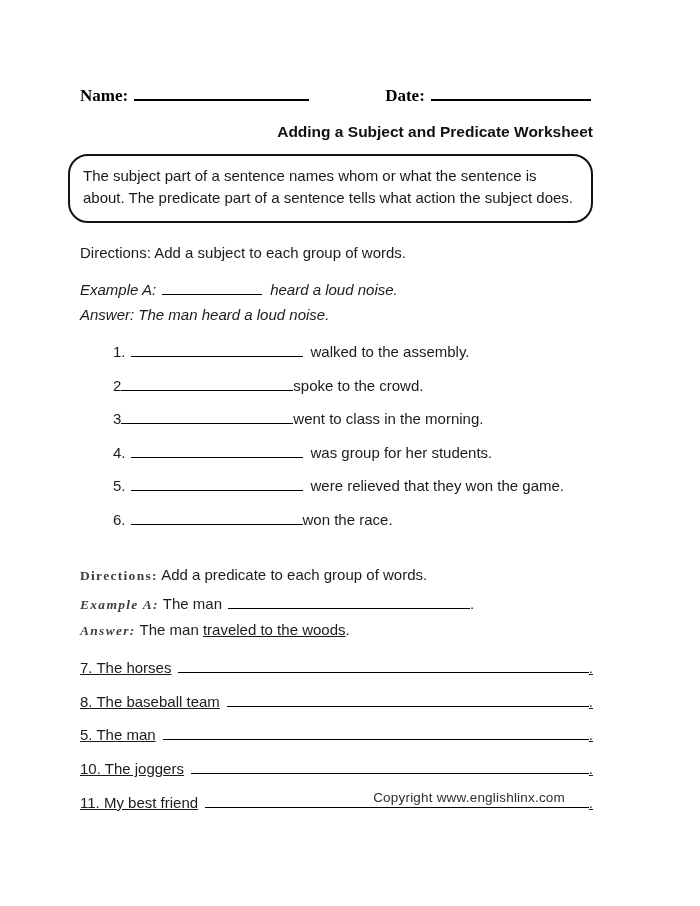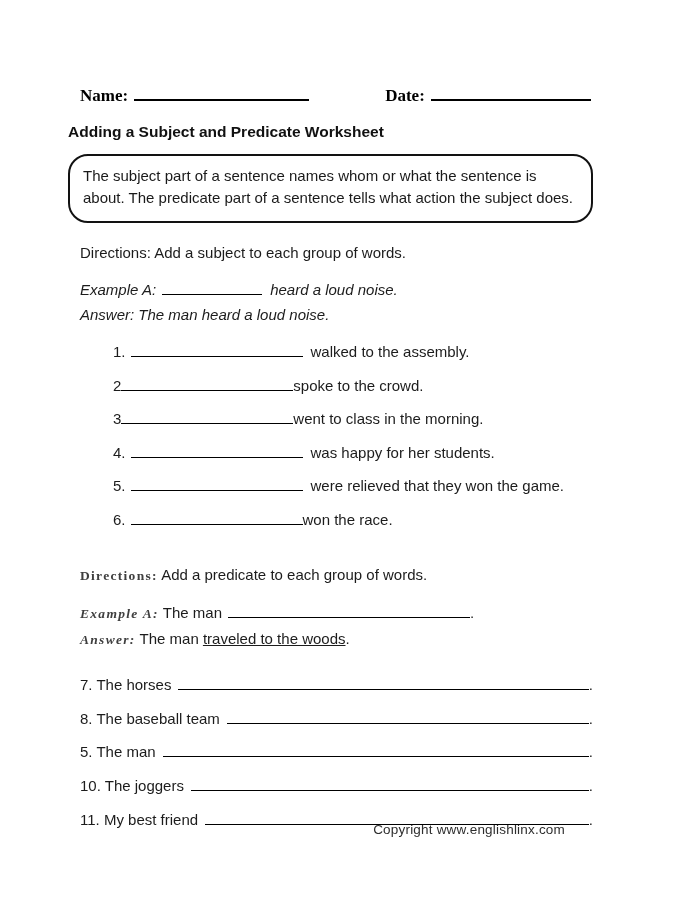--- a/index.html
+++ b/index.html
@@ -19,21 +19,21 @@
     font-family:"Liberation Serif", serif;
     font-weight:bold; font-size:17px; color:#000;
   }
   .blank{ display:inline-block; border-bottom:1.5px solid #000; height:1em; vertical-align:baseline; }
   .blank-bold{ border-bottom-width:2px; }
   .name-blank{ width:175px; margin-left:6px; }
   .date-group{ margin-left:76px; }
   .date-blank{ width:160px; margin-left:6px; }
 
   .title{
-    text-align:left; font-size:15.5px; font-weight:bold;
+    text-align:right; font-size:15.5px; font-weight:bold;
     margin:17px 0 13px -12px; color:#111;
   }
   .info-box{
     border:2px solid #121212; border-radius:20px;
     margin-left:-12px; padding:9px 14px 12px 13px;
     font-size:15px; line-height:22px; color:#1a1a1a;
     margin-bottom:21px;
   }
 
   .directions1{ font-size:15px; margin-bottom:19px; }
@@ -47,33 +47,33 @@
   .sp-r{ margin-right:8px; }
 
   
   .sec2{ margin-top:37px; }
   .fancy{
     font-family:"Liberation Serif", serif;
     font-weight:bold; letter-spacing:1.3px;
     color:#3f3f3f; font-size:13.5px;
   }
   .fancy-i{ font-style:italic; }
-  .directions2{ margin-bottom:19px; font-size:15px; }
+  .directions2{ margin-bottom:10px; font-size:15px; }
   .ex2-line{ font-size:15px; margin-bottom:8px; }
   .italic{ }
   .ex2-blank{ width:242px; margin-left:6px; }
   .u-ans{ text-decoration:underline; }
 
-  .q-section2{ margin-top:27px; }
+  .q-section2{ margin-top:19px;text-decoration:underline; }
   .q2-row{ display:flex; align-items:baseline; font-size:15px; line-height:19px; margin-bottom:14.5px; }
   .q2-blank{ flex:1 1 auto; border-bottom:1.5px solid #000; margin-left:7px; height:1.02em; }
   .q2-period{ flex:0 0 auto; }
 
   .copyright{
-    position:absolute; right:83px; top:822px;
+    position:absolute; right:83px; top:790px;
     font-size:13.5px; color:#2e2e2e; letter-spacing:.2px;margin-left:29px;
   }
 </style>
 </head>
 <body>
 
 <div class="sheet">
 
   <div class="header-row">
     <div>
@@ -105,21 +105,21 @@
     <div class="q-row">
       <span>1.</span><span class="blank q-blank sp-l sp-r"></span><span>walked to the assembly.</span>
     </div>
     <div class="q-row">
       <span>2</span><span class="blank q-blank"></span><span>spoke to the crowd.</span>
     </div>
     <div class="q-row">
       <span>3</span><span class="blank q-blank"></span><span>went to class in the morning.</span>
     </div>
     <div class="q-row">
-      <span>4.</span><span class="blank q-blank sp-l sp-r"></span><span>was happy for her students.</span>
+      <span>4.</span><span class="blank q-blank sp-l sp-r"></span><span>was group for her students.</span>
     </div>
     <div class="q-row">
       <span>5.</span><span class="blank q-blank sp-l sp-r"></span><span>were relieved that they won the game.</span>
     </div>
     <div class="q-row">
       <span>6.</span><span class="blank q-blank sp-l"></span><span>won the race.</span>
     </div>
   </div>
 
   <div class="sec2">

